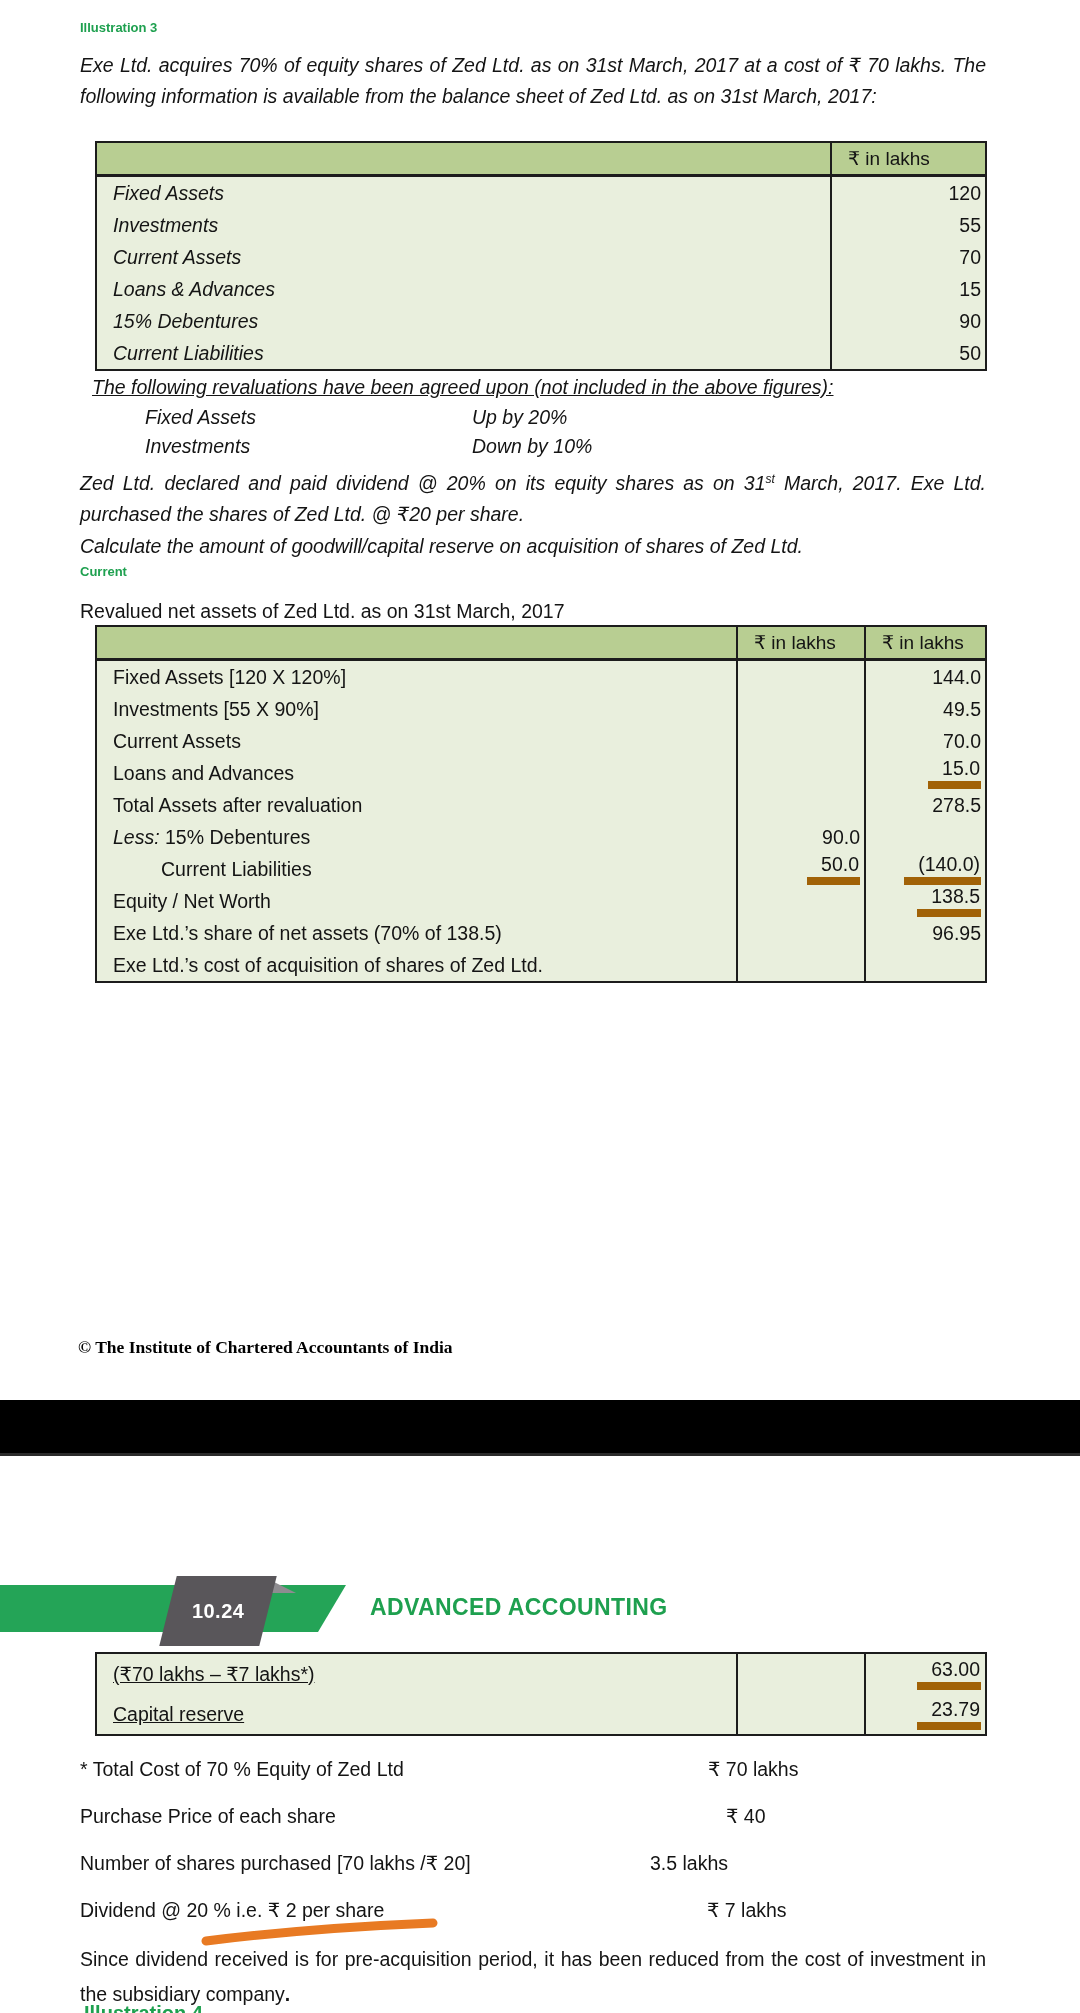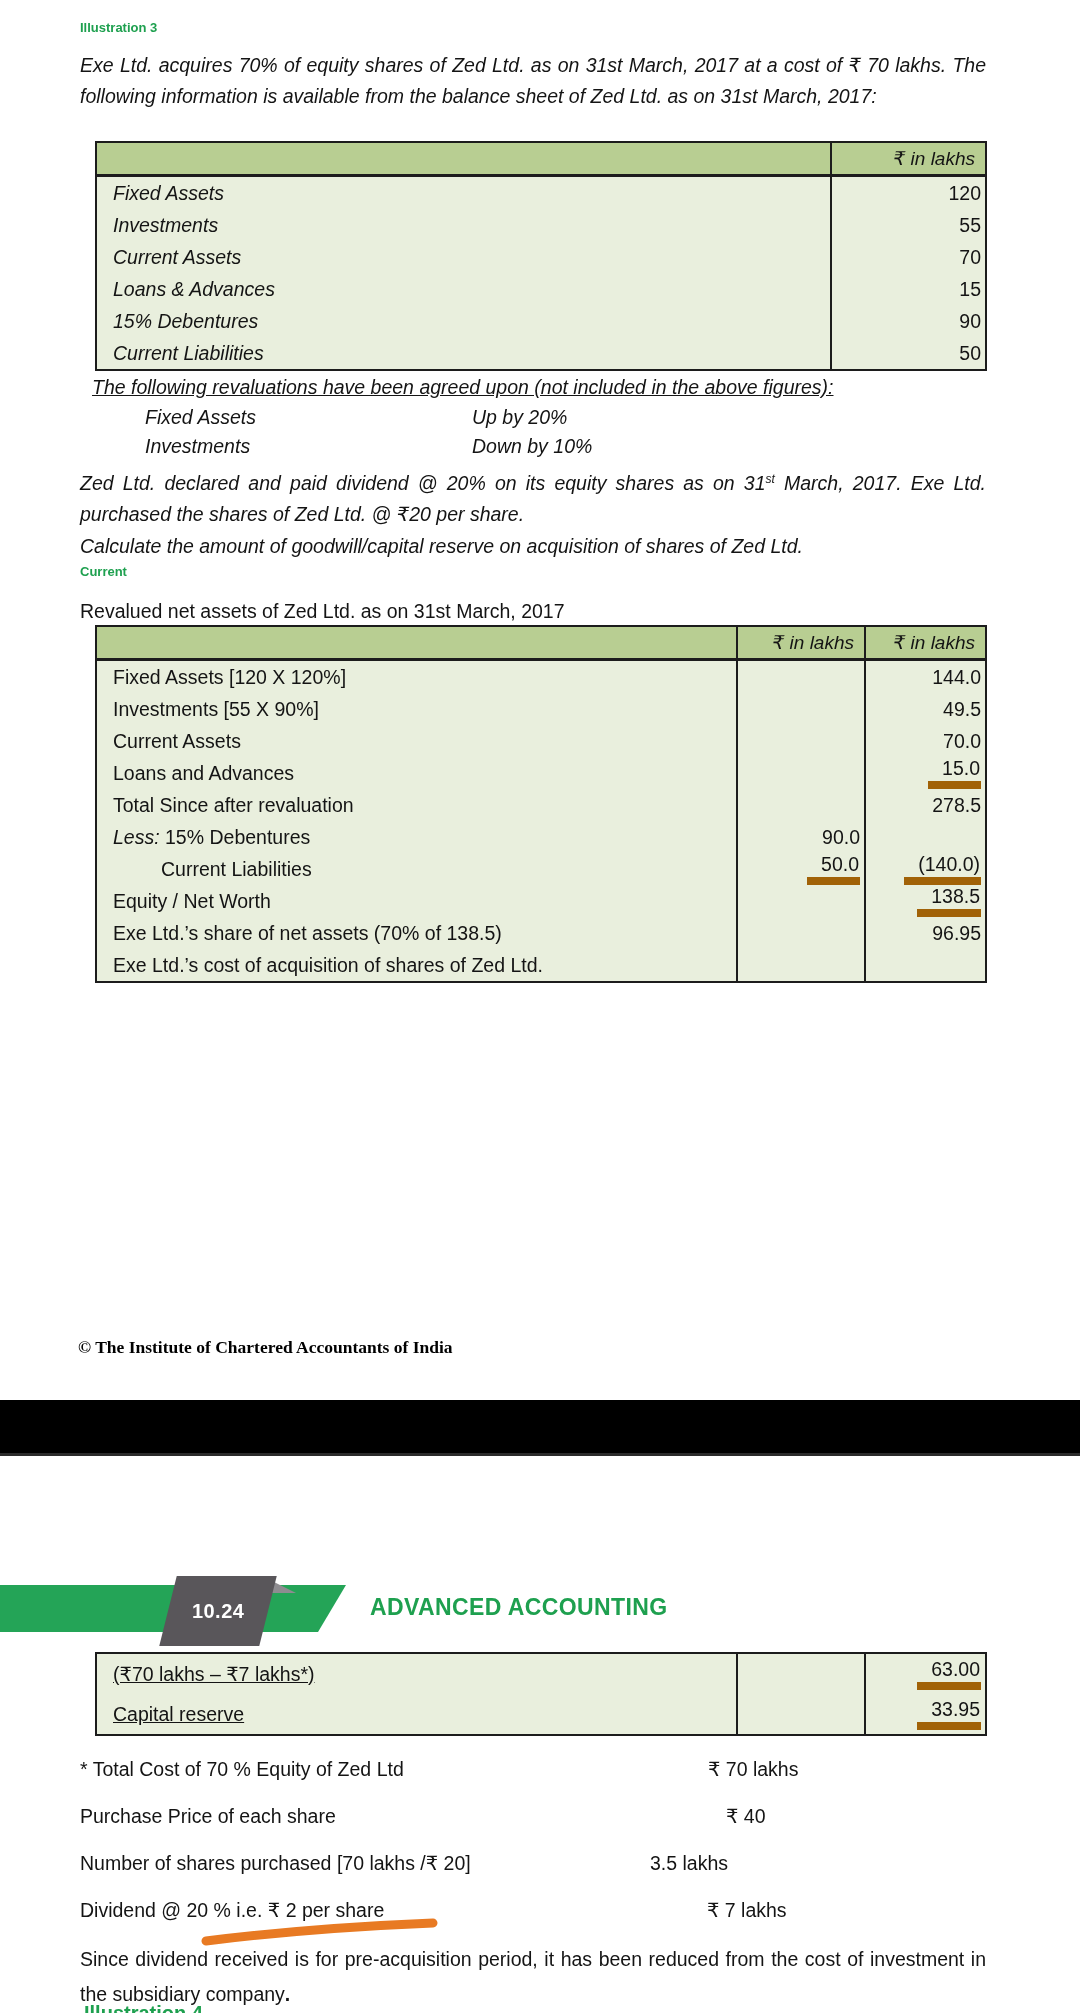--- a/index.html
+++ b/index.html
@@ -23,21 +23,21 @@
   .para{font-size:19.5px;line-height:31px;margin:0;}
   .italic{font-style:italic;}
   .justify{text-align:justify;}
   sup{font-size:12px;vertical-align:super;line-height:0;}
 
   
   table.tbl{border-collapse:collapse;table-layout:fixed;background:var(--table-body-bg);
     border:2px solid var(--border-dark);font-size:19.5px;color:var(--text-black);}
   .tbl td,.tbl th{padding:0 10px 0 16px;vertical-align:middle;overflow:hidden;white-space:nowrap;}
   .tbl thead th{background:var(--table-header-bg);border-bottom:3px solid var(--border-dark);
-    font-weight:normal;font-style:italic;text-align:right;height:31px;font-size:19px;}
+    font-weight:normal;text-align:left;height:31px;font-size:19px;}
   .tbl td{height:32px;}
   .tbl .amt-col{border-left:2px solid var(--border-dark);}
   .tbl .amt{text-align:right;padding-right:4px;}
   .tbl1 td.label{font-style:italic;}
   .tbl3 td{height:40px;}
   .indent{padding-left:64px !important;}
   .less{font-style:italic;}
   .unum{display:inline-block;border-bottom:8px solid #a16207;padding:0 1px 1px 14px;}
 
   
@@ -176,21 +176,21 @@
           <td>Current Assets</td>
           <td class="amt amt-col"></td>
           <td class="amt amt-col">70.0</td>
         </tr>
         <tr>
           <td>Loans and Advances</td>
           <td class="amt amt-col"></td>
           <td class="amt amt-col"><span class="unum">15.0</span></td>
         </tr>
         <tr>
-          <td>Total Since after revaluation</td>
+          <td>Total Assets after revaluation</td>
           <td class="amt amt-col"></td>
           <td class="amt amt-col">278.5</td>
         </tr>
         <tr>
           <td><span class="less">Less:</span> 15% Debentures</td>
           <td class="amt amt-col">90.0</td>
           <td class="amt amt-col"></td>
         </tr>
         <tr>
           <td class="indent">Current Liabilities</td>
@@ -236,21 +236,21 @@
       </colgroup>
     <tbody id="t3-body">
         <tr>
           <td>(₹70 lakhs – ₹7 lakhs*)</td>
           <td class="amt amt-col"></td>
           <td class="amt amt-col"><span class="unum">63.00</span></td>
         </tr>
         <tr>
           <td>Capital reserve</td>
           <td class="amt amt-col"></td>
-          <td class="amt amt-col"><span class="unum">33.95</span></td>
+          <td class="amt amt-col"><span class="unum">23.79</span></td>
         </tr>
       </tbody>
   </table>
 
   <div id="footnotes">
       <div class="fn fn0"><span class="fn-label">* Total Cost of 70 % Equity of Zed Ltd</span><span class="fn-val">₹ 70 lakhs</span></div>
       <div class="fn fn1"><span class="fn-label">Purchase Price of each share</span><span class="fn-val">₹ 40</span></div>
       <div class="fn fn2"><span class="fn-label">Number of shares purchased [70 lakhs /₹ 20]</span><span class="fn-val">3.5 lakhs</span></div>
       <div class="fn fn3"><span class="fn-label">Dividend @ 20 % i.e. ₹ 2 per share</span><span class="fn-val">₹ 7 lakhs</span></div>
     </div>

